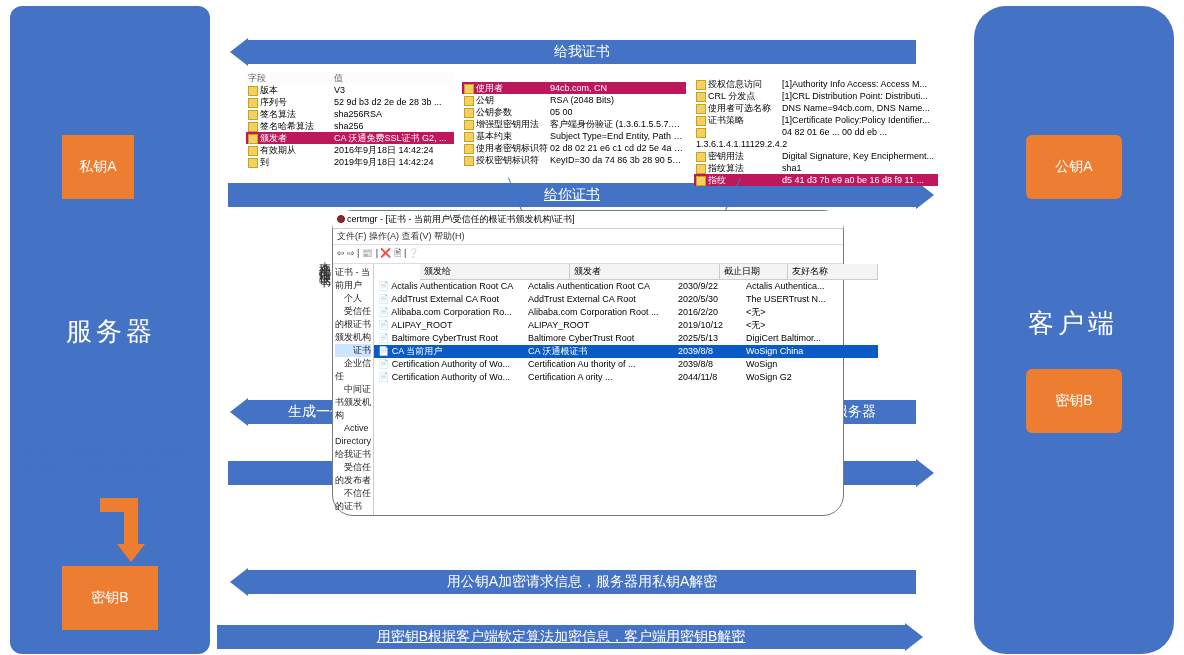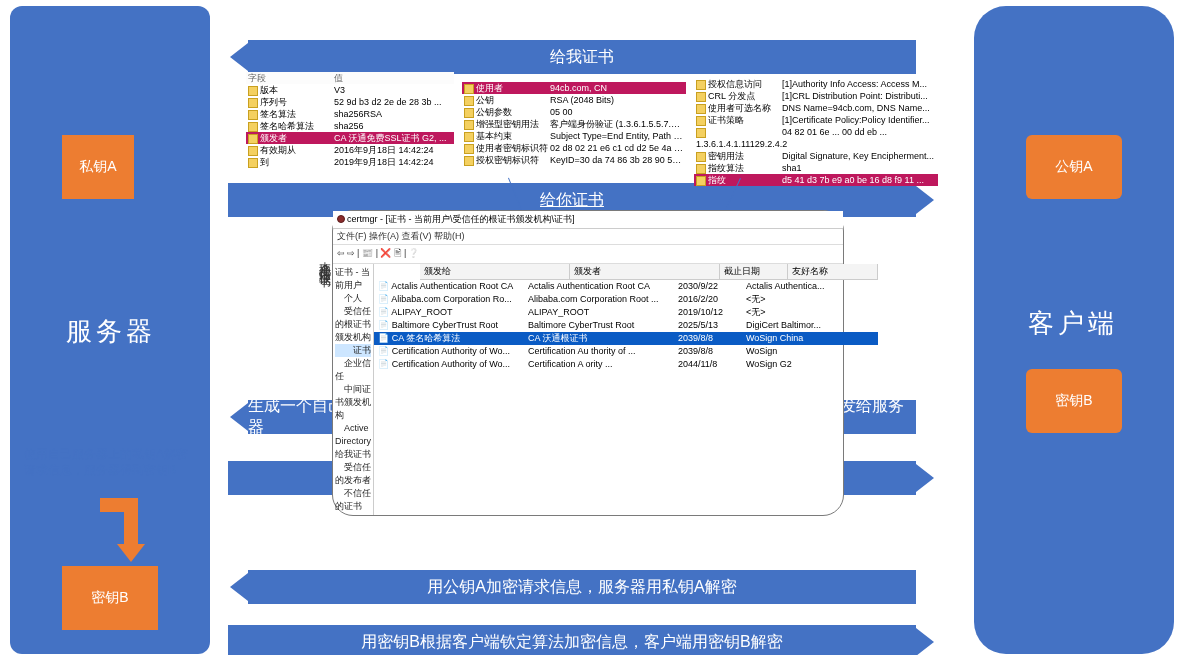--- a/index.html
+++ b/index.html
@@ -4,21 +4,21 @@
 <style>
   * { box-sizing: border-box; margin: 0; padding: 0; }
   body { font-family: "Microsoft YaHei", Arial, sans-serif; font-size: 10px; background: #fff; width: 1184px; height: 655px; position: relative; }
   .big-box { position: absolute; background: #4472c4; border-radius: 12px; color: #fff; }
   .server-box { left: 10px; top: 6px; width: 200px; height: 648px; }
   .client-box { right: 10px; top: 6px; width: 200px; height: 648px; border-radius: 32px; }
   .big-label { position: absolute; font-size: 26px; letter-spacing: 4px; }
   .server-label { left: 56px; top: 308px; }
   .client-label { right: 56px; top: 300px; }
   .orange { position:absolute; background:#ed7d31; color:#fff; display:flex; align-items:center; justify-content:center; font-size:14px; }
-  .arrow-bar { position:absolute; background:#4472c4; color:#fff; display:flex; align-items:center; justify-content:center; font-size:16px; height:34px; }
+  .arrow-bar { position:absolute; background:#4472c4; color:#fff; display:flex; align-items:center; justify-content:center; font-size:14px; height:24px; }
   .arrow-left::before, .arrow-right::after { content:''; position:absolute; width:0; height:0; }
   .arrow-left::before { left:-18px; top:50%; transform:translateY(-50%); border-top:14px solid transparent; border-bottom:14px solid transparent; border-right:18px solid #4472c4; }
   .arrow-right::after { right:-18px; top:50%; transform:translateY(-50%); border-top:14px solid transparent; border-bottom:14px solid transparent; border-left:18px solid #4472c4; }
   .cert-panel { position:absolute; background:#fff; font-size:9px; color:#000; }
   .cert-header { background:#fcfcfc; font-size:9px; color:#666; padding:1px 4px;align-items:flex-end; }
   .cert-row { display:flex; padding:0 2px; line-height:12px; }
   .cert-row .c1 { width:86px; }
   .cert-row .c2 { flex:1; white-space:nowrap; overflow:hidden; text-overflow:ellipsis; }
   .hl { background:#be185d; color:#fff; }
   .ico { display:inline-block; width:10px; height:10px; background:#f4d060; border:1px solid #c9a020; margin-right:2px; vertical-align:middle; }
@@ -60,21 +60,21 @@
 <div class="orange" style="left:62px; top:135px; width:72px; height:64px;">私钥A</div>
 <div class="orange" style="left:62px; top:566px; width:96px; height:64px;">密钥B</div>
 <div class="orange" style="right:62px; top:135px; width:96px; height:64px; border-radius:6px;">公钥A</div>
 <div class="orange" style="right:62px; top:369px; width:96px; height:64px; border-radius:6px;">密钥B</div>
 
 <div class="arrow-bar arrow-left" style="left:248px; top:40px; width:668px;">给我证书</div>
 <div class="arrow-bar arrow-right" style="left:228px; top:183px; width:688px;text-decoration:underline;">给你证书</div>
 <div class="arrow-bar arrow-left" style="left:248px; top:400px; width:668px;">生成一个自己的密钥，使用前面证书里的公钥A加密自己的密钥B以及密钥B的用法，发给服务器</div>
 <div class="arrow-bar arrow-right" style="left:228px; top:461px; width:688px;">收到，一切正常</div>
 <div class="arrow-bar arrow-left" style="left:248px; top:570px; width:668px;">用公钥A加密请求信息，服务器用私钥A解密</div>
-<div class="arrow-bar arrow-right" style="left:228px; top:625px; width:688px;">用密钥B根据客户端钦定算法加密信息，客户端用密钥B解密</div>
+<div class="arrow-bar arrow-right" style="left:217px; top:625px; width:688px;text-decoration:underline;">用密钥B根据客户端钦定算法加密信息，客户端用密钥B解密</div>
 
 <div class="ann" style="left:24px; top:446px; width:170px;">使用自己服务器上的私钥A解密请求信息，服务器得到密钥B</div>
 
 <div class="down-arrow">
   <div class="shaft" style="left:100px; top:498px; width:38px; height:14px;"></div>
   <div class="shaft" style="left:124px; top:498px; width:14px; height:48px;"></div>
   <div class="head" style="left:117px; top:544px;"></div>
 </div>
 
 <div class="vertical-label" style="left:316px; top:252px;">本地受信任根证书</div>
@@ -213,39 +213,45 @@
         <span style="width:90px">友好名称</span>
       </div>
       <div id="cm-rows">
           <div class="row">
             <span class="i">📄 Actalis Authentication Root CA</span>
             <span class="iss">Actalis Authentication Root CA</span>
             <span class="exp">2030/9/22</span>
             <span class="fn">Actalis Authentica...</span>
           </div>
           <div class="row">
+            <span class="i">📄 AddTrust External CA Root</span>
+            <span class="iss">AddTrust External CA Root</span>
+            <span class="exp">2020/5/30</span>
+            <span class="fn">The USERTrust N...</span>
+          </div>
+          <div class="row">
             <span class="i">📄 Alibaba.com Corporation Ro...</span>
             <span class="iss">Alibaba.com Corporation Root ...</span>
             <span class="exp">2016/2/20</span>
             <span class="fn">&lt;无&gt;</span>
           </div>
           <div class="row">
             <span class="i">📄 ALIPAY_ROOT</span>
             <span class="iss">ALIPAY_ROOT</span>
             <span class="exp">2019/10/12</span>
             <span class="fn">&lt;无&gt;</span>
           </div>
           <div class="row">
             <span class="i">📄 Baltimore CyberTrust Root</span>
             <span class="iss">Baltimore CyberTrust Root</span>
             <span class="exp">2025/5/13</span>
             <span class="fn">DigiCert Baltimor...</span>
           </div>
           <div class="row hl">
-            <span class="i">📄 CA 签名哈希算法</span>
+            <span class="i">📄 CA 当前用户</span>
             <span class="iss">CA 沃通根证书</span>
             <span class="exp">2039/8/8</span>
             <span class="fn">WoSign China</span>
           </div>
           <div class="row">
             <span class="i">📄 Certification Authority of Wo...</span>
             <span class="iss">Certification Au     thority of ...</span>
             <span class="exp">2039/8/8</span>
             <span class="fn">WoSign</span>
           </div>

